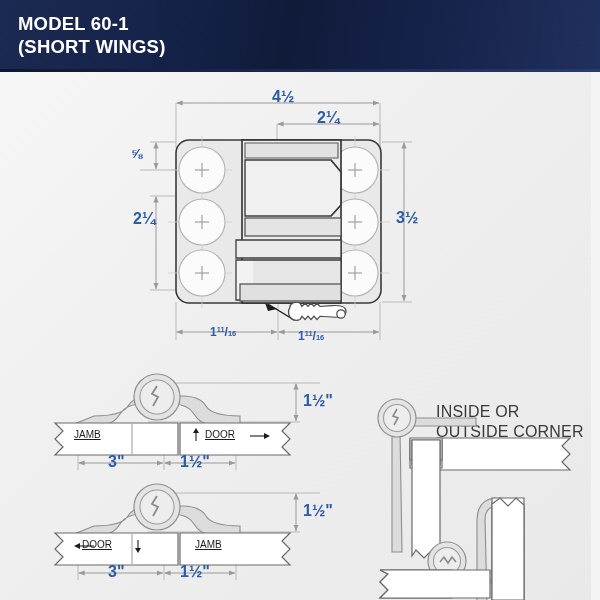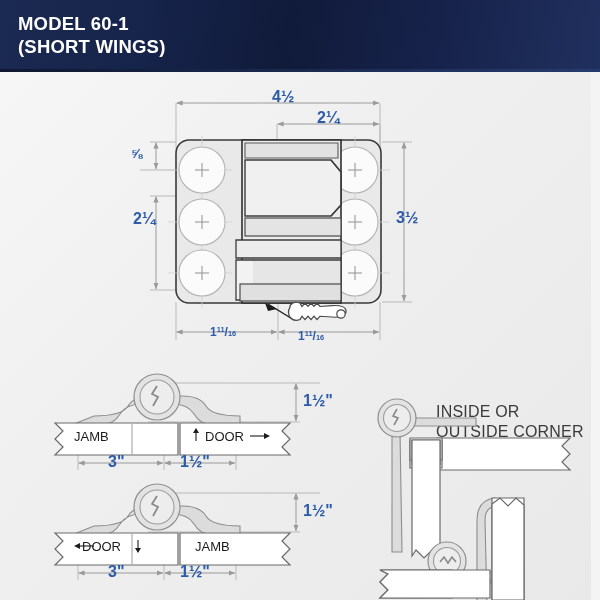--- a/index.html
+++ b/index.html
@@ -28,21 +28,21 @@
     color:#2f7fe8;font-weight:bold;font-size:15.5px;letter-spacing:.6px;
   }
 
   
   .dim{position:absolute;color:#2c5ba8;font-size:16px;font-weight:600;
        font-family:Liberation Sans, sans-serif;white-space:nowrap;}
   .dim.small{font-size:13.5px;}
   .frac{display:inline-block;position:relative;font-size:12px;}
   .frac sup{font-size:.62em;vertical-align:.52em;}
   .frac sub{font-size:.62em;vertical-align:-.06em;}
-  .label{position:absolute;color:#1b1b1b;font-size:13px;white-space:nowrap;}
+  .label{position:absolute;color:#1b1b1b;font-size:10px;white-space:nowrap;text-decoration:underline;}
   .corner-title{position:absolute;color:#3a3a3a;font-size:16px;line-height:20px;
     white-space:pre-line;letter-spacing:.2px;}
 
   svg{position:absolute;left:0;top:0;overflow:visible;}
   .ext{stroke:#b9b9b9;stroke-width:1;fill:none;}
   .dimline{stroke:#9a9a9a;stroke-width:1;fill:none;}
   .part-fill{fill:#e9e9e9;stroke:#3a3a3a;stroke-width:1.6;}
   .hole{fill:#fbfbfb;stroke:#b3b3b3;stroke-width:1.1;}
   .cross{stroke:#9a9a9a;stroke-width:1.1;}
   .center{stroke:#cfcfcf;stroke-width:.8;}

